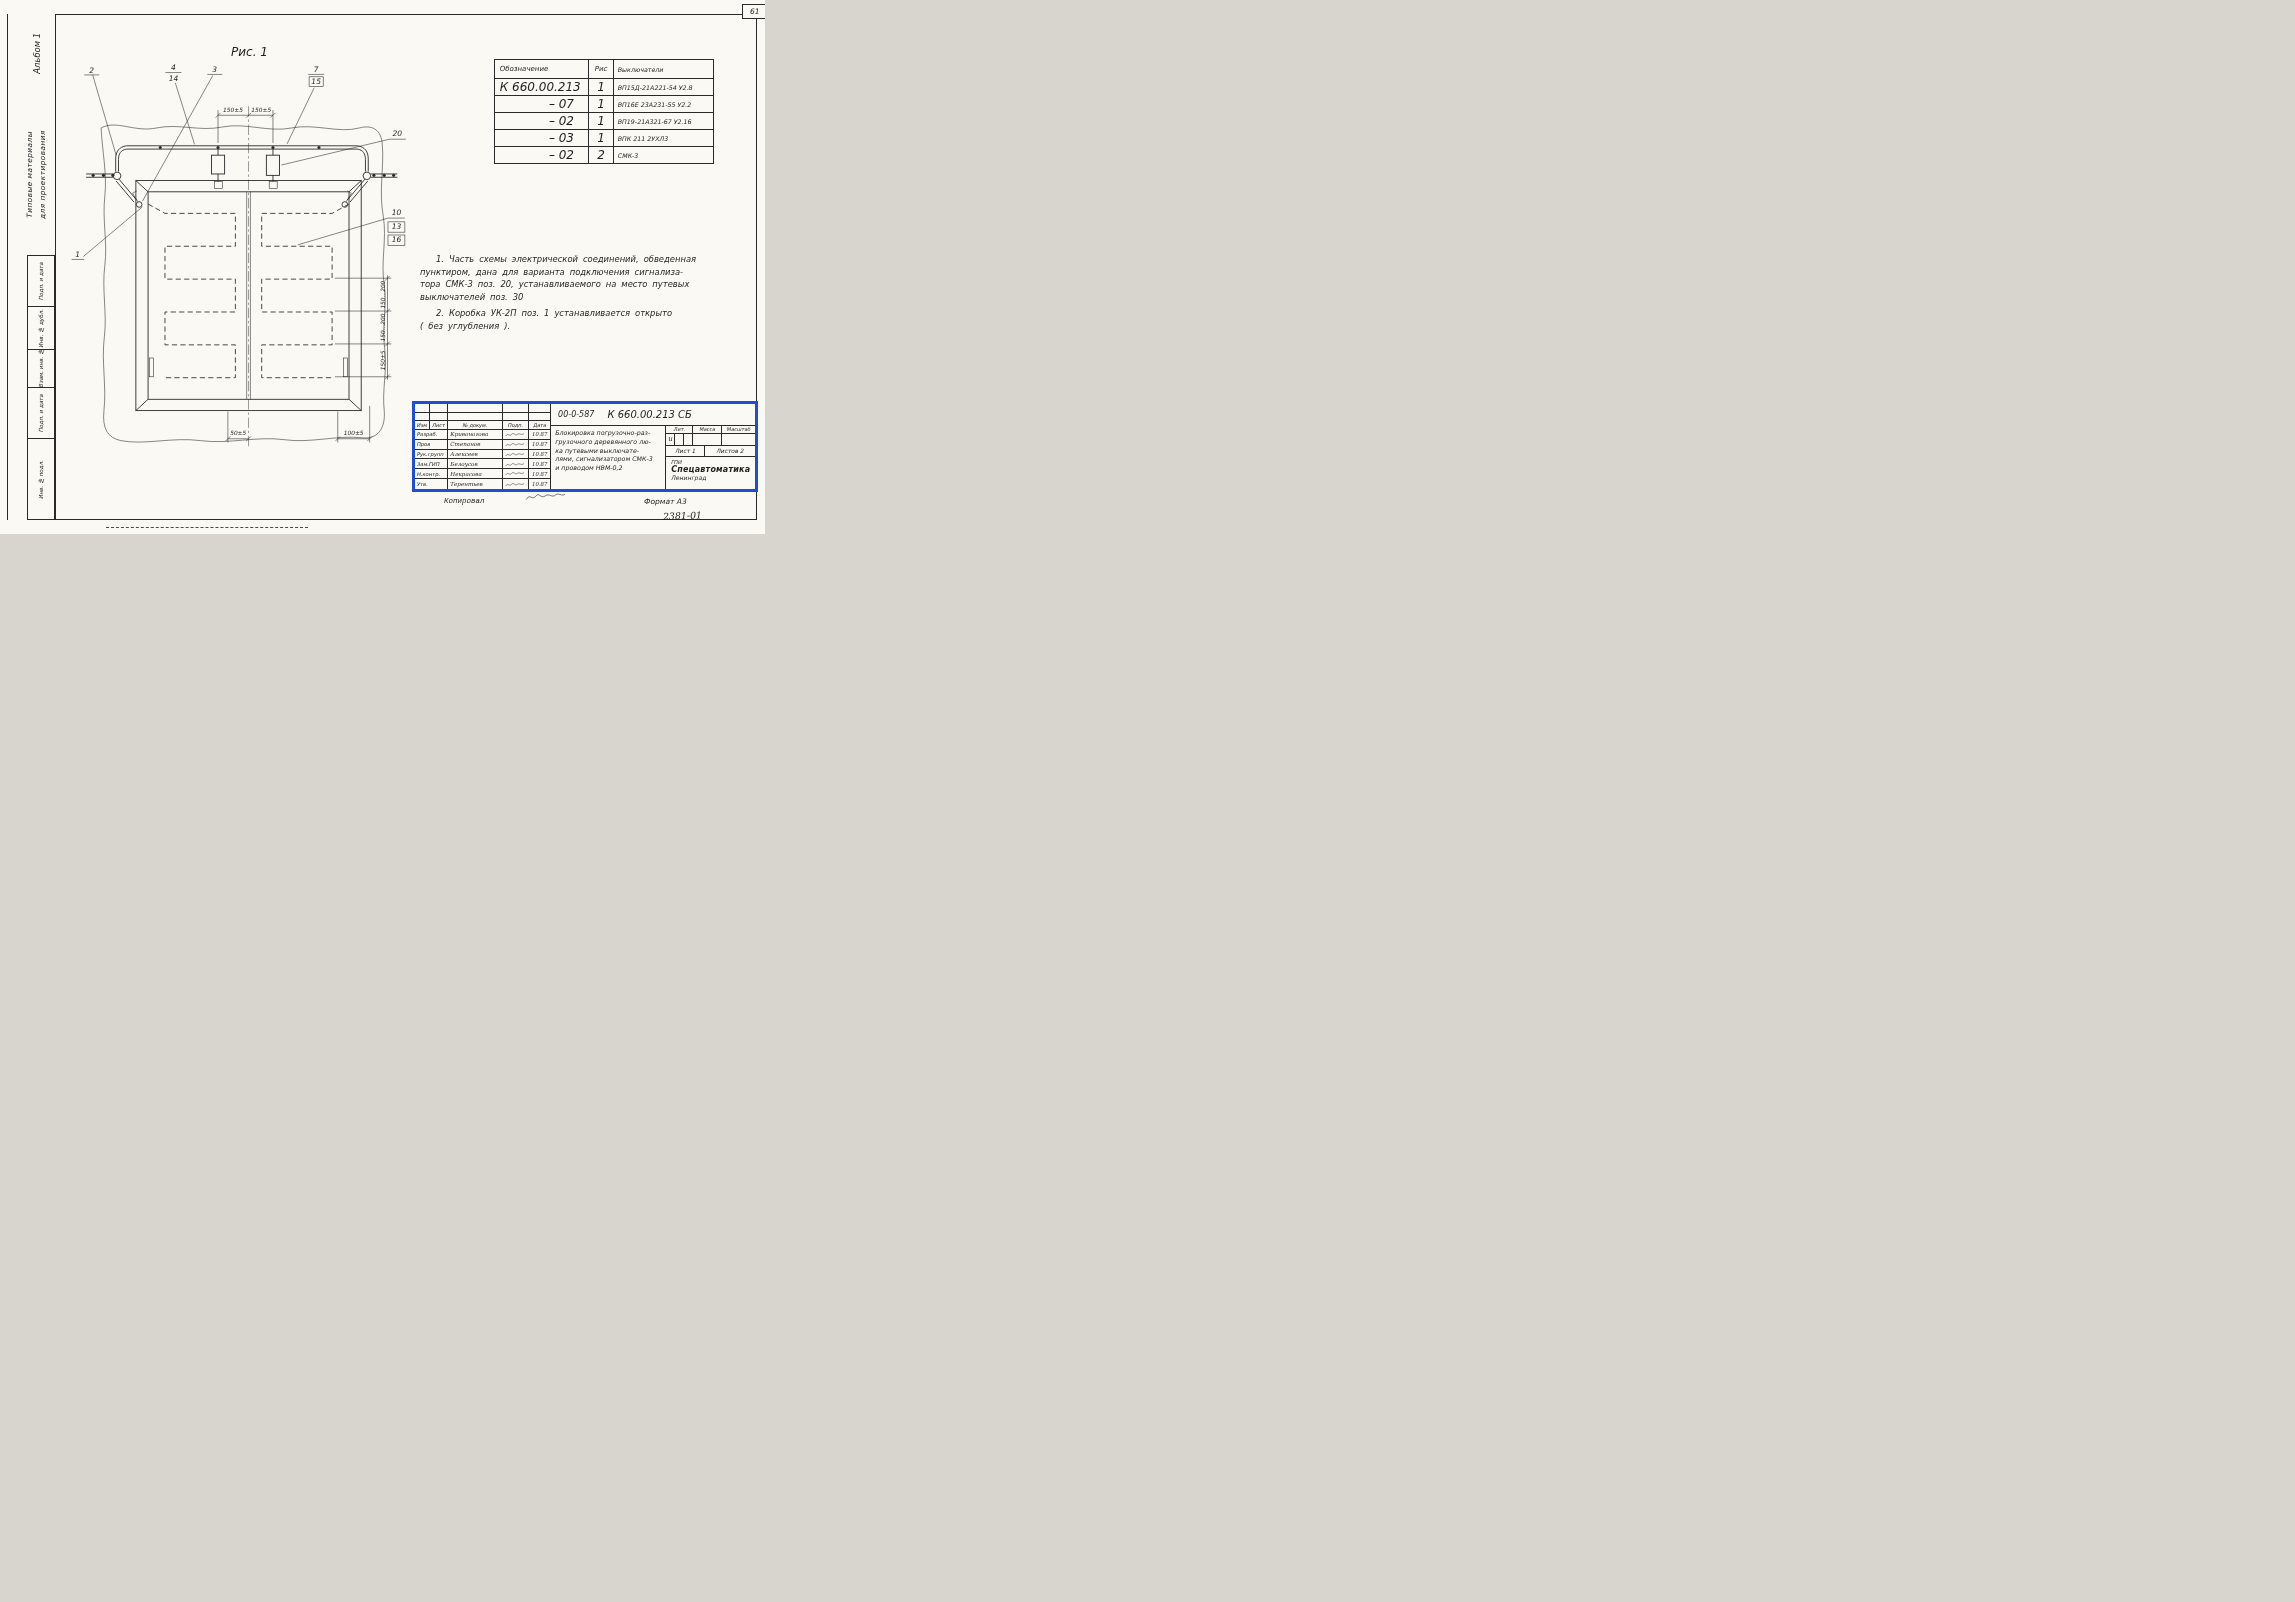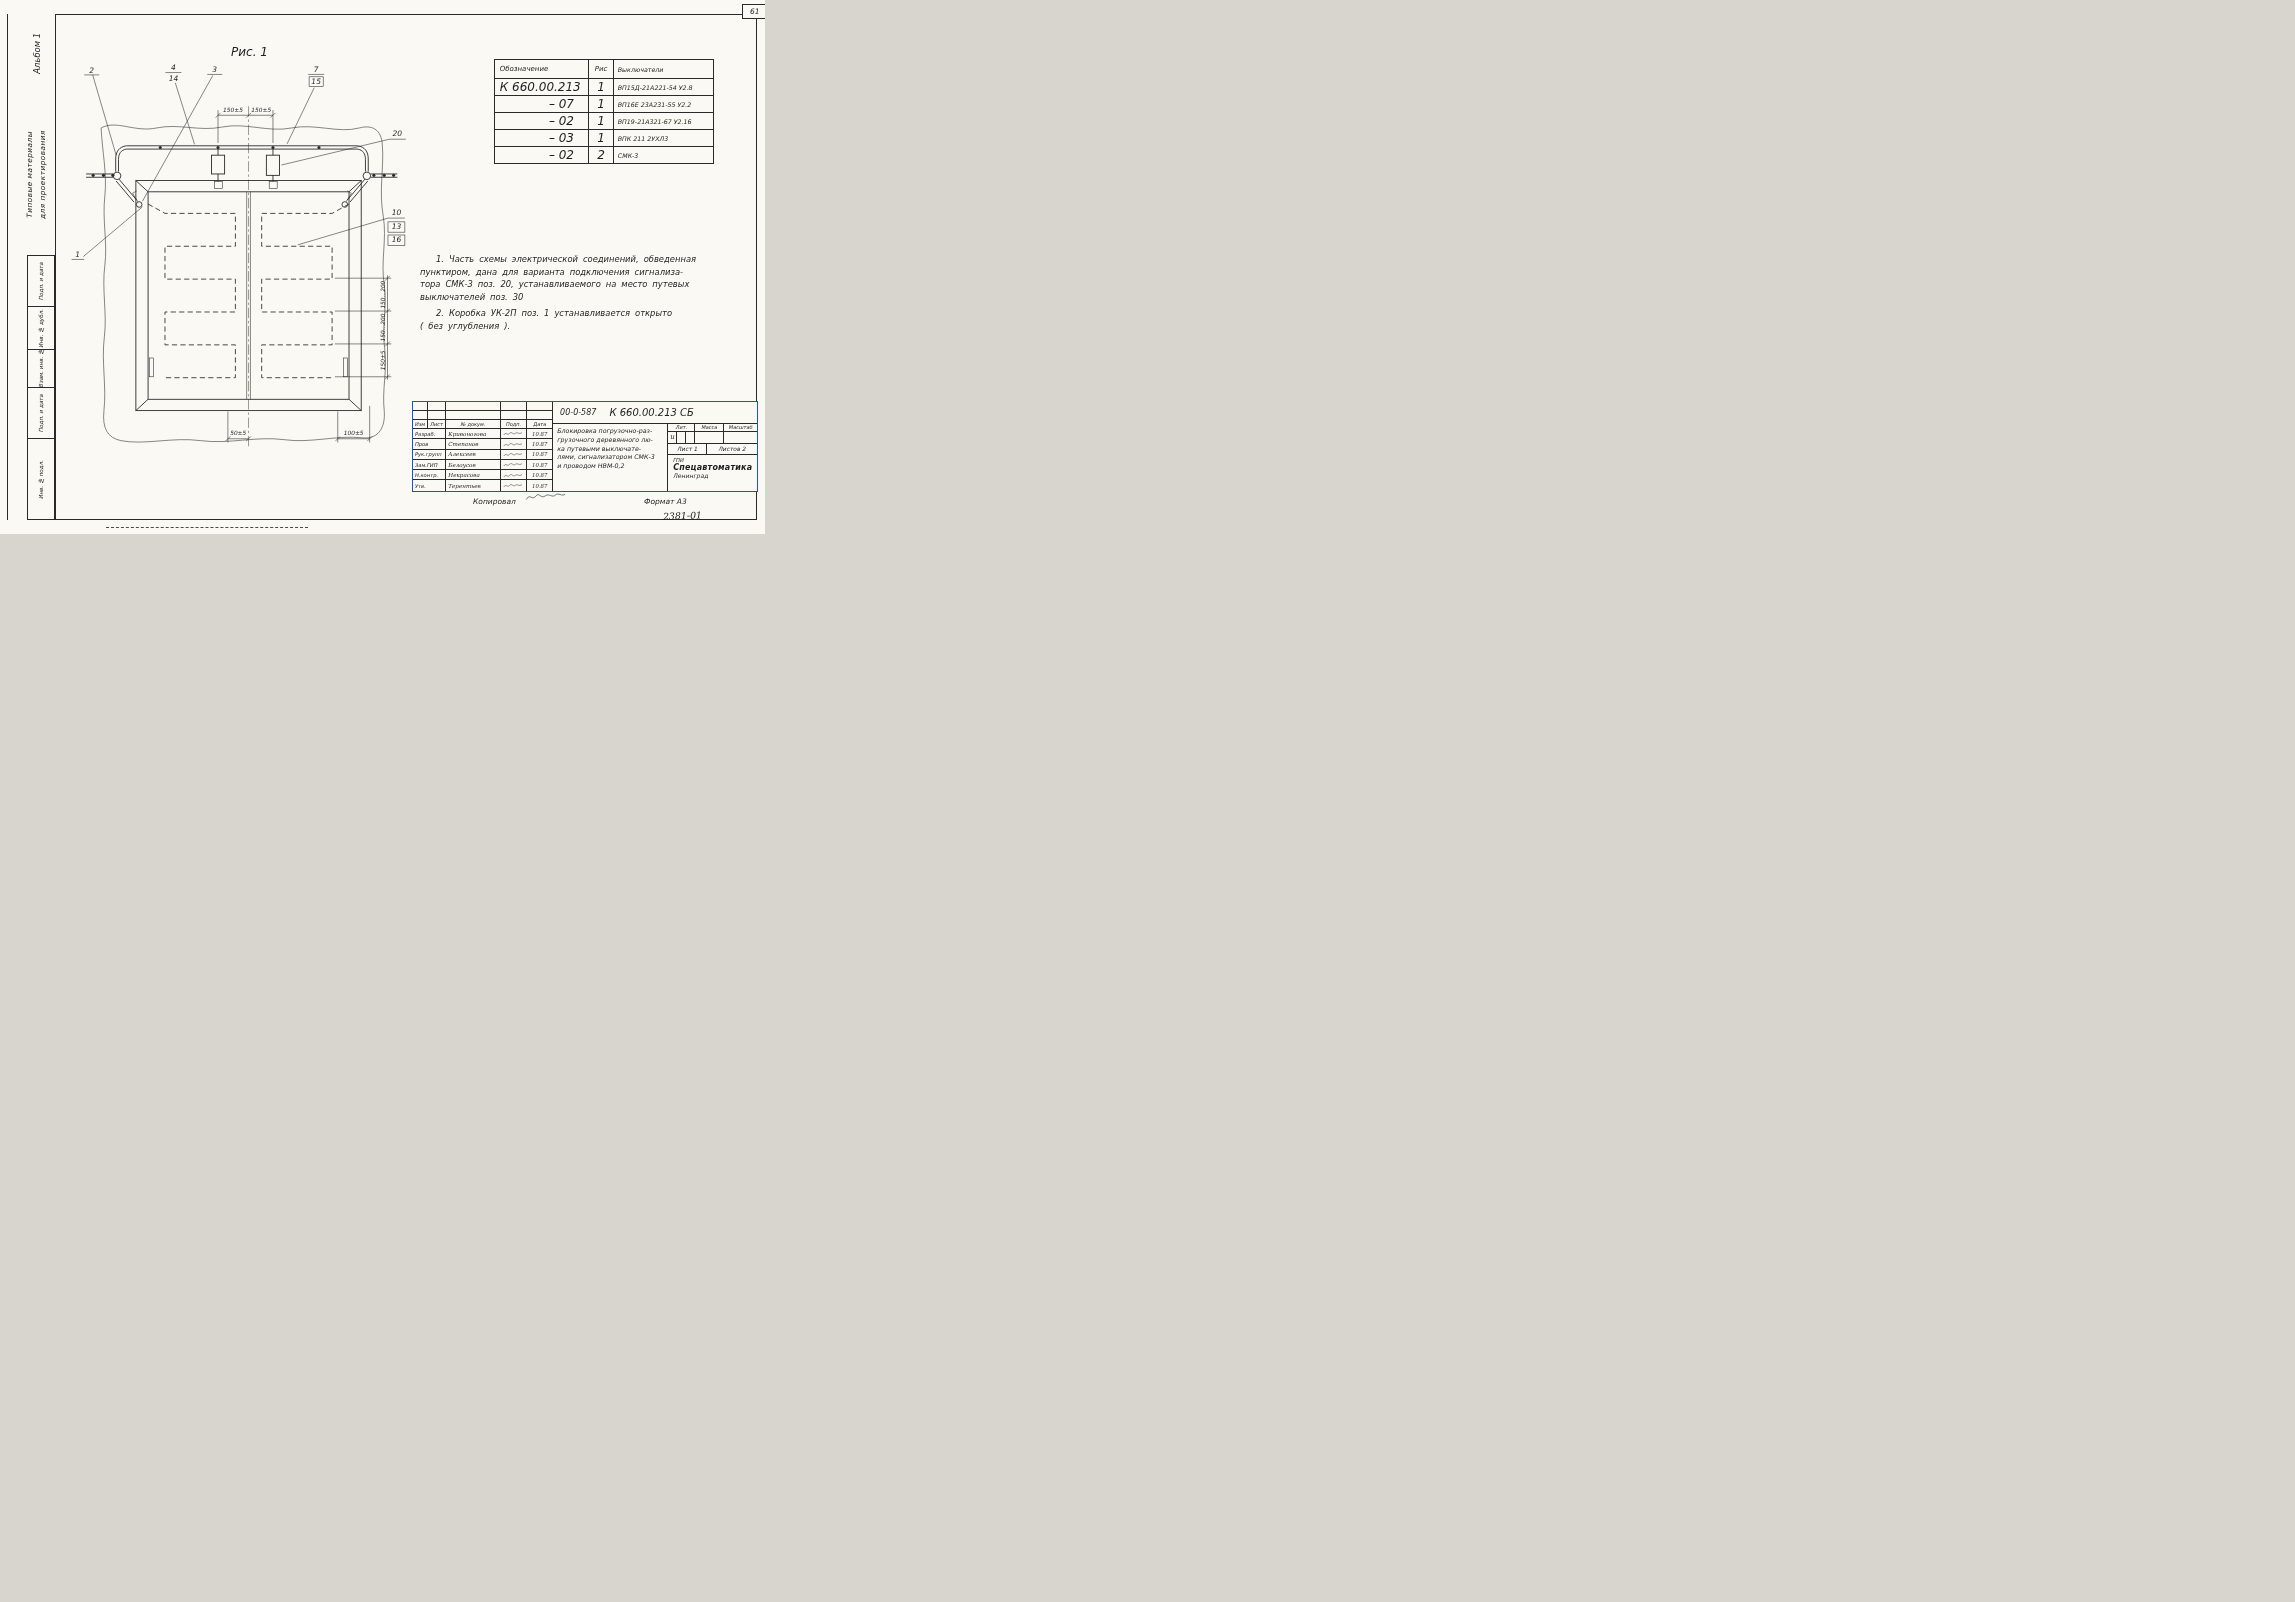--- a/index.html
+++ b/index.html
@@ -54,21 +54,21 @@
   .parts td.dash { text-align:right; padding-right:14px; }
 
   
   .notes { position:absolute; left:420px; top:253px; width:331px;
            font-style:italic; font-size:8.4px; line-height:1.5; word-spacing:2.3px; }
   .notes .indent { text-indent:16px; }
   .notes .gap { height:3.8px; }
 
   
   .tb { position:absolute; left:412px; top:401px; width:346px; height:91px;
-        border:1px solid #1d4ed8; box-sizing:border-box; display:flex;
+        border:3px solid #1d4ed8; box-sizing:border-box; display:flex;
         font-style:italic; background:#faf9f4; }
   .tb-left { width:141px; border-right:1px solid #2a2a2a; box-sizing:border-box;
              display:flex; flex-direction:column; }
   .ch-row { height:9px; display:flex; border-bottom:0.6px solid #2a2a2a; box-sizing:border-box; }
   .cc { border-right:0.6px solid #2a2a2a; box-sizing:border-box; display:flex;
         align-items:center; justify-content:center; font-size:5px; }
   .cc:last-child { border-right:none; }
   .cc.w1{width:15px}.cc.w2{width:18px}.cc.w3{width:55px}.cc.w4{width:26px}.cc.w5{flex:1}
   .sg-row { height:10.3px; display:flex; border-bottom:0.6px solid #2a2a2a; box-sizing:border-box; }
   .sg-row:last-child { border-bottom:none; }
@@ -101,21 +101,21 @@
   .hand { font-family:"DejaVu Serif",serif; font-style:italic; font-size:7px; }
   .sheetrow { height:11.7px; display:flex; border-bottom:0.7px solid #2a2a2a; box-sizing:border-box; }
   .sr-a { width:39px; border-right:0.7px solid #2a2a2a; box-sizing:border-box;
           display:flex; align-items:center; justify-content:center; font-size:5.9px; }
   .sr-b { flex:1; display:flex; align-items:center; justify-content:center; font-size:5.9px; }
   .org { flex:1; padding:1.4px 4.7px; }
   .org-1 { font-size:5.2px; }
   .org-2 { font-size:8px; font-weight:bold; letter-spacing:0.2px; }
   .org-3 { font-size:6.1px; }
 
-  .copy-label { position:absolute; left:473px; top:497px; font-style:italic; font-size:7.5px; }
+  .copy-label { position:absolute; left:444px; top:497px; font-style:italic; font-size:7.5px;font-family:Liberation Mono, monospace; }
   .copy-sig { position:absolute; left:525px; top:491px; }
   .format-label { position:absolute; left:644px; top:497px; font-style:italic; font-size:7.5px; }
   .doc-stamp { position:absolute; left:663px; top:510px; font-family:"DejaVu Serif",serif;
                font-style:italic; font-size:9.4px; transform:rotate(-2deg); }
   .cutline { position:absolute; left:106px; top:527px; width:202px; height:0;
              border-top:0.8px dashed #4a4a4a; }
 </style>
 </head>
 <body>
 

